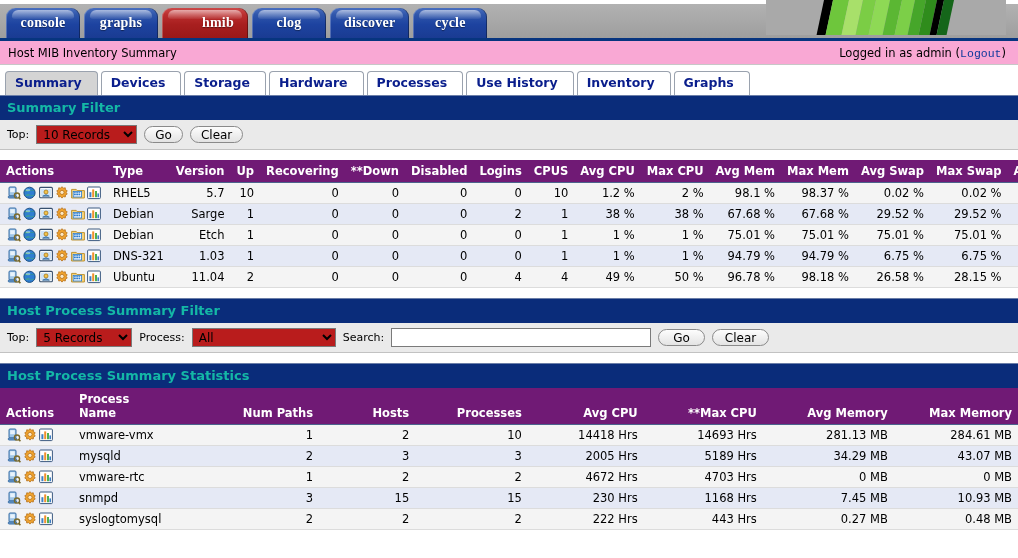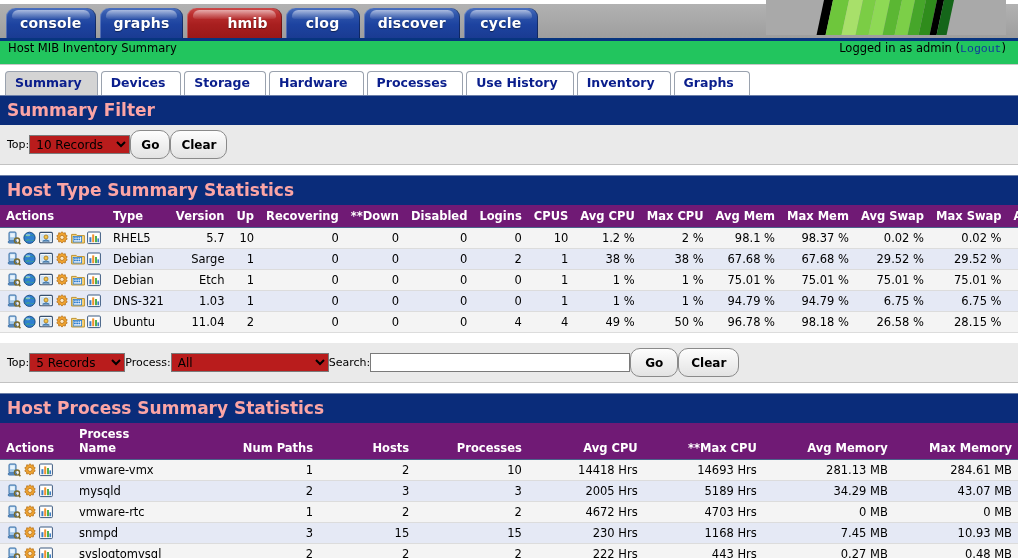--- a/index.html
+++ b/index.html
@@ -32,20 +32,21 @@
     background: #ffffff;
   }
   .tabs {
     position: absolute;
     left: 6px;
     bottom: 0;
     display: flex;
     gap: 4px;
     align-items: flex-end;
     z-index: 3;
+    font-family: Liberation Serif, serif;
   }
   .tab {
     position: relative;
     height: 30px;
     padding: 0 14px;
     border-radius: 9px 9px 0 0;
     background: linear-gradient(#4a6fbf 0%, #2f56ab 22%, #1d43a0 55%, #1a3b92 100%);
     color: #ffffff;
     font-size: 14px;
     font-weight: bold;
@@ -79,24 +80,24 @@
     top: 0;
     height: 35px;
     width: 240px;
     overflow: hidden;
     z-index: 1;
   }
 
   
   .loginbar {
     height: 23px;
-    background: #22c55e;
+    background: #f9a8d4;
     border-bottom: 1px solid #c7c7c7;
     display: flex;
-    align-items: flex-start;
+    align-items: center;
     padding: 0 8px;
     font-size: 11.5px;
     color: #000;
     justify-content: space-between;
   }
   .loginbar .right { padding-right: 4px; }
   .loginbar b { font-weight: normal; }
   a.linkblue { color: #10399c; text-decoration: none; font-family: Liberation Mono, monospace; }
 
   
@@ -121,32 +122,33 @@
     cursor: pointer;
     line-height: 14px;
   }
   .subtab.active {
     background: #d4d4d4;
   }
 
   
   .panel-title {
     background: #0a2c7a;
-    color: #fca5a5;
-    font-size: 17px;
+    color: #14b8a6;
+    font-size: 13px;
     font-weight: bold;
     padding: 4px 7px 5px 7px;
     border-top: 1px solid #6b7ea8;
   }
   .filter-row {
     background: #eaeaea;
     border-bottom: 1px solid #c2c2c2;
     padding: 5px 7px;
     display: flex;
     align-items: center;
+    gap: 7px;
     font-size: 11.5px;
     color: #000;
   }
   .filter-row .lbl { font-size: 11px; }
   select.f {
     font-family: "DejaVu Sans", sans-serif;
     font-size: 12px;
     padding: 1px 2px;
     border: 1px solid #7a7a7a;
     background: #b91c1c;
@@ -161,22 +163,21 @@
     padding: 1px 3px;
   }
   button.f {
     font-family: "DejaVu Sans", sans-serif;
     font-size: 12px;
     padding: 1px 10px;
     border: 1px solid #8a8a8a;
     border-radius: 10px;
     background: linear-gradient(#fdfdfd, #e3e3e3);
     cursor: pointer;
-    height: 29px;
-    font-weight: bold;
+    height: 17px;
   }
 
   
   table.grid {
     width: 100%;
     border-collapse: collapse;
     font-size: 11.5px;
   }
   table.grid thead th {
     background: #701a75;
@@ -274,21 +275,20 @@
   <div class="panel-title">Summary Filter</div>
   <div class="filter-row">
     <span class="lbl">Top:</span>
     <select class="f" id="sel-top1"><option>10 Records</option><option>20 Records</option><option>30 Records</option><option>50 Records</option><option>100 Records</option></select>
     <button class="f">Go</button>
     <button class="f">Clear</button>
   </div>
 
   <div class="spacer"></div>
 
-  <div class="panel-title">Host Type Summary Statistics</div>
   <table class="grid">
     <thead>
       <tr>
         <th class="l" style="width:108px">Actions</th>
         <th class="l" style="width:78px">Type</th>
         <th>Version</th>
         <th>Up</th>
         <th>Recovering</th>
         <th>**Down</th>
         <th>Disabled</th>
@@ -678,25 +678,26 @@
           <td>98.18 %</td>
           <td>26.58 %</td>
           <td>28.15 %</td>
           <td class="num-link">160</td>
         </tr>
       </tbody>
   </table>
 
   <div class="spacer"></div>
 
+  <div class="panel-title">Host Process Summary Filter</div>
   <div class="filter-row">
     <span class="lbl">Top:</span>
     <select class="f" style="width:96px" id="sel-top2"><option>5 Records</option><option>10 Records</option><option>20 Records</option><option>50 Records</option></select>
     <span class="lbl">Process:</span>
-    <select class="f" style="width:158px" id="sel-proc"><option>All</option></select>
+    <select class="f" style="width:144px" id="sel-proc"><option>All</option></select>
     <span class="lbl">Search:</span>
     <input class="f" style="width: 252px;" type="text" value="">
     <button class="f" style="padding:1px 14px">Go</button>
     <button class="f" style="padding:1px 12px">Clear</button>
   </div>
 
   <div class="spacer"></div>
 
   <div class="panel-title">Host Process Summary Statistics</div>
   <table class="grid">

